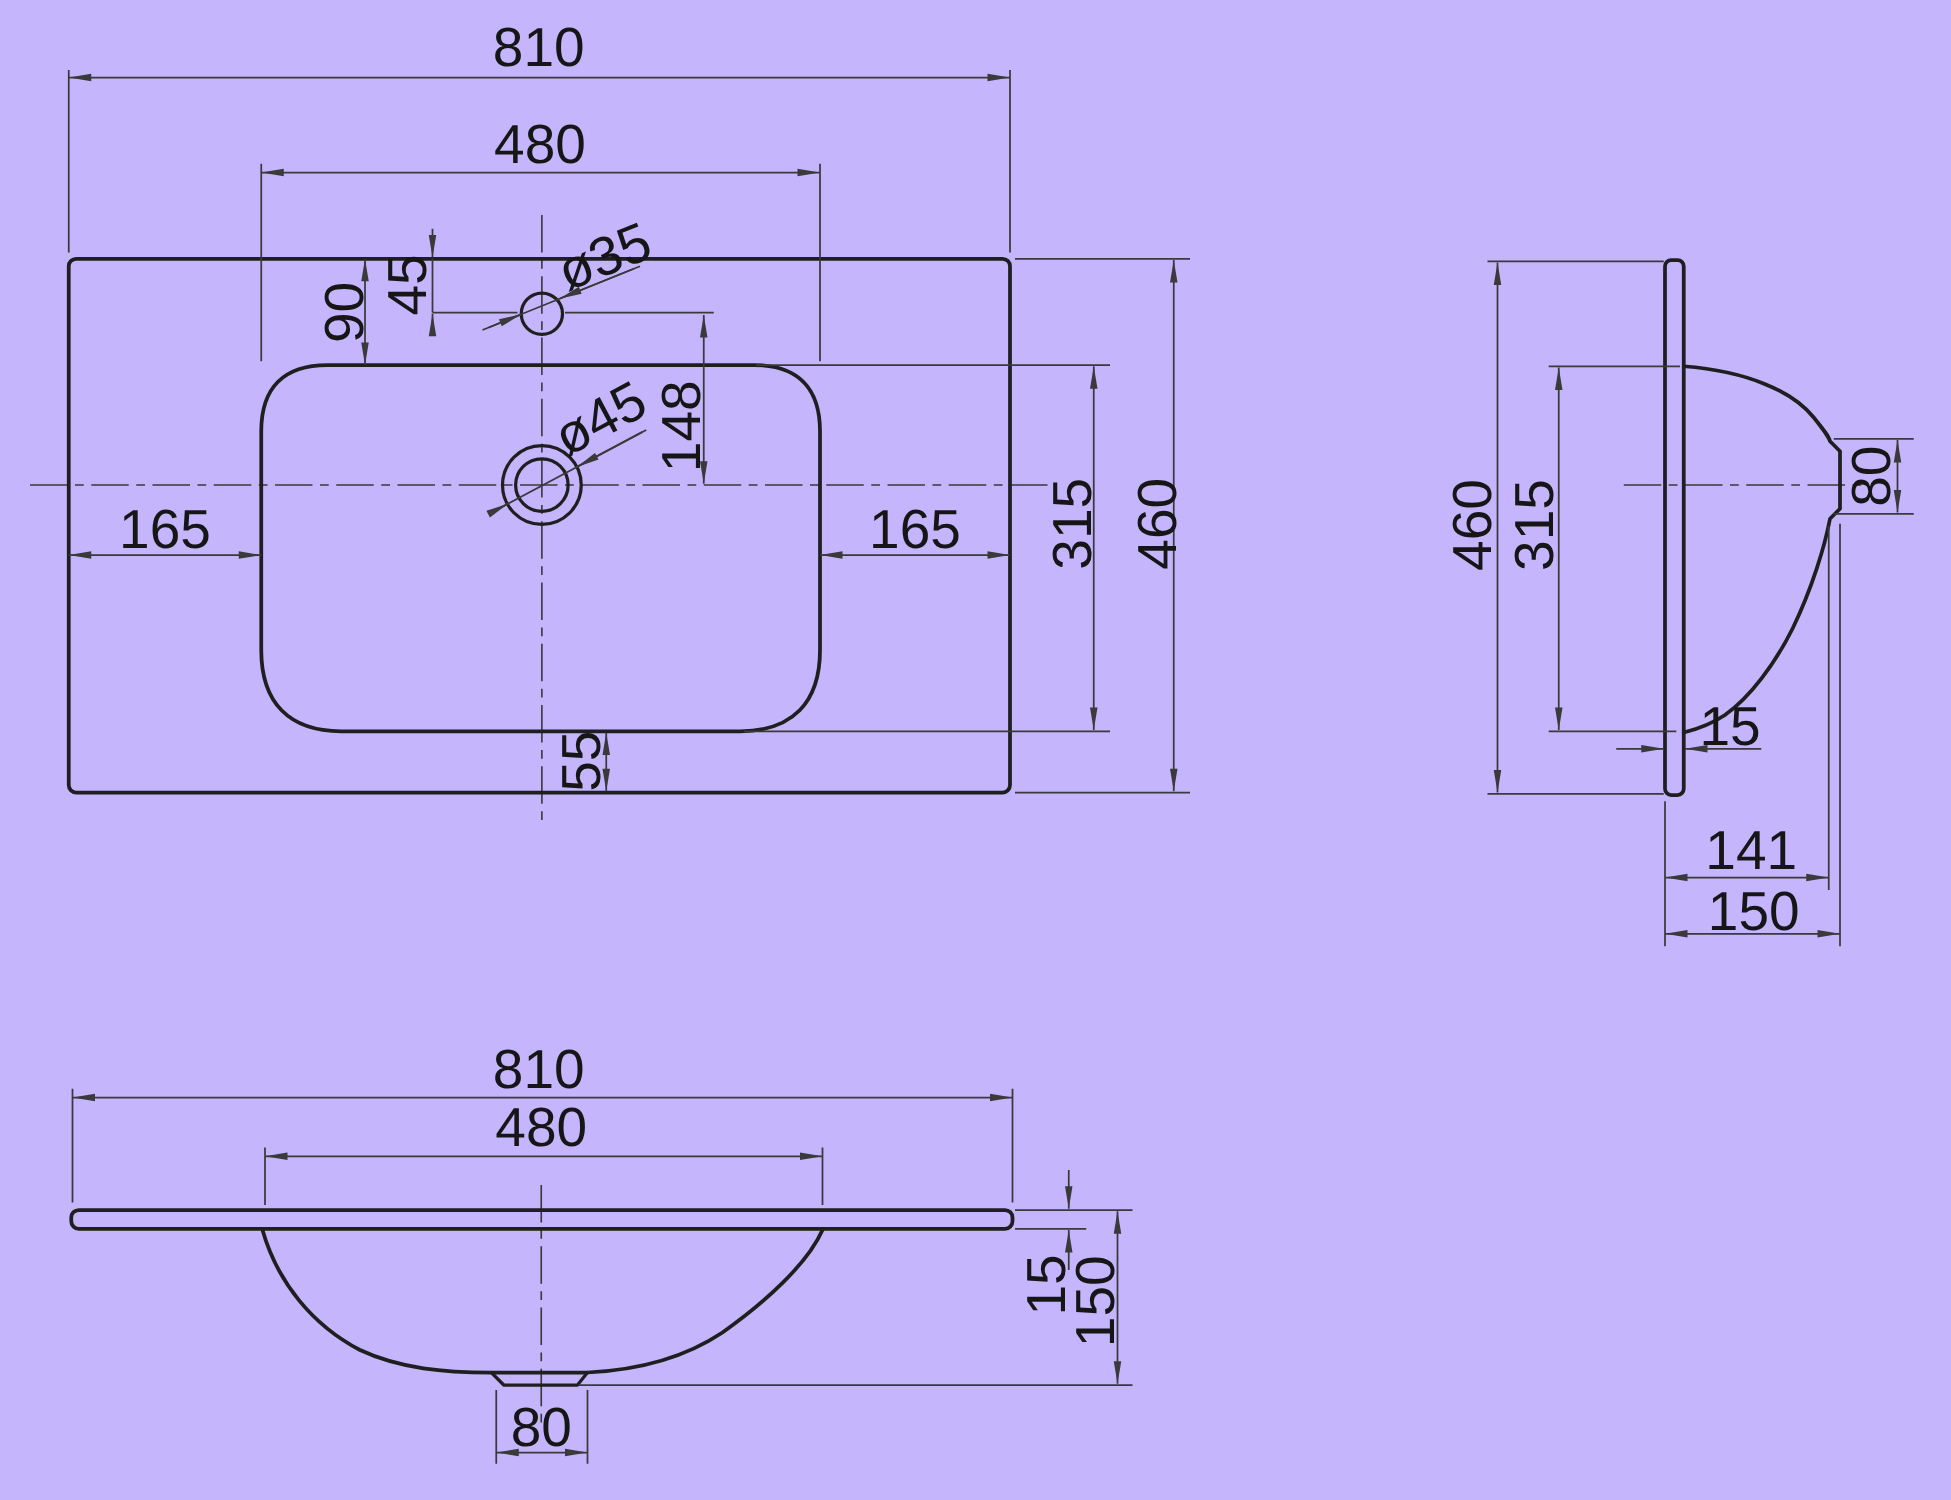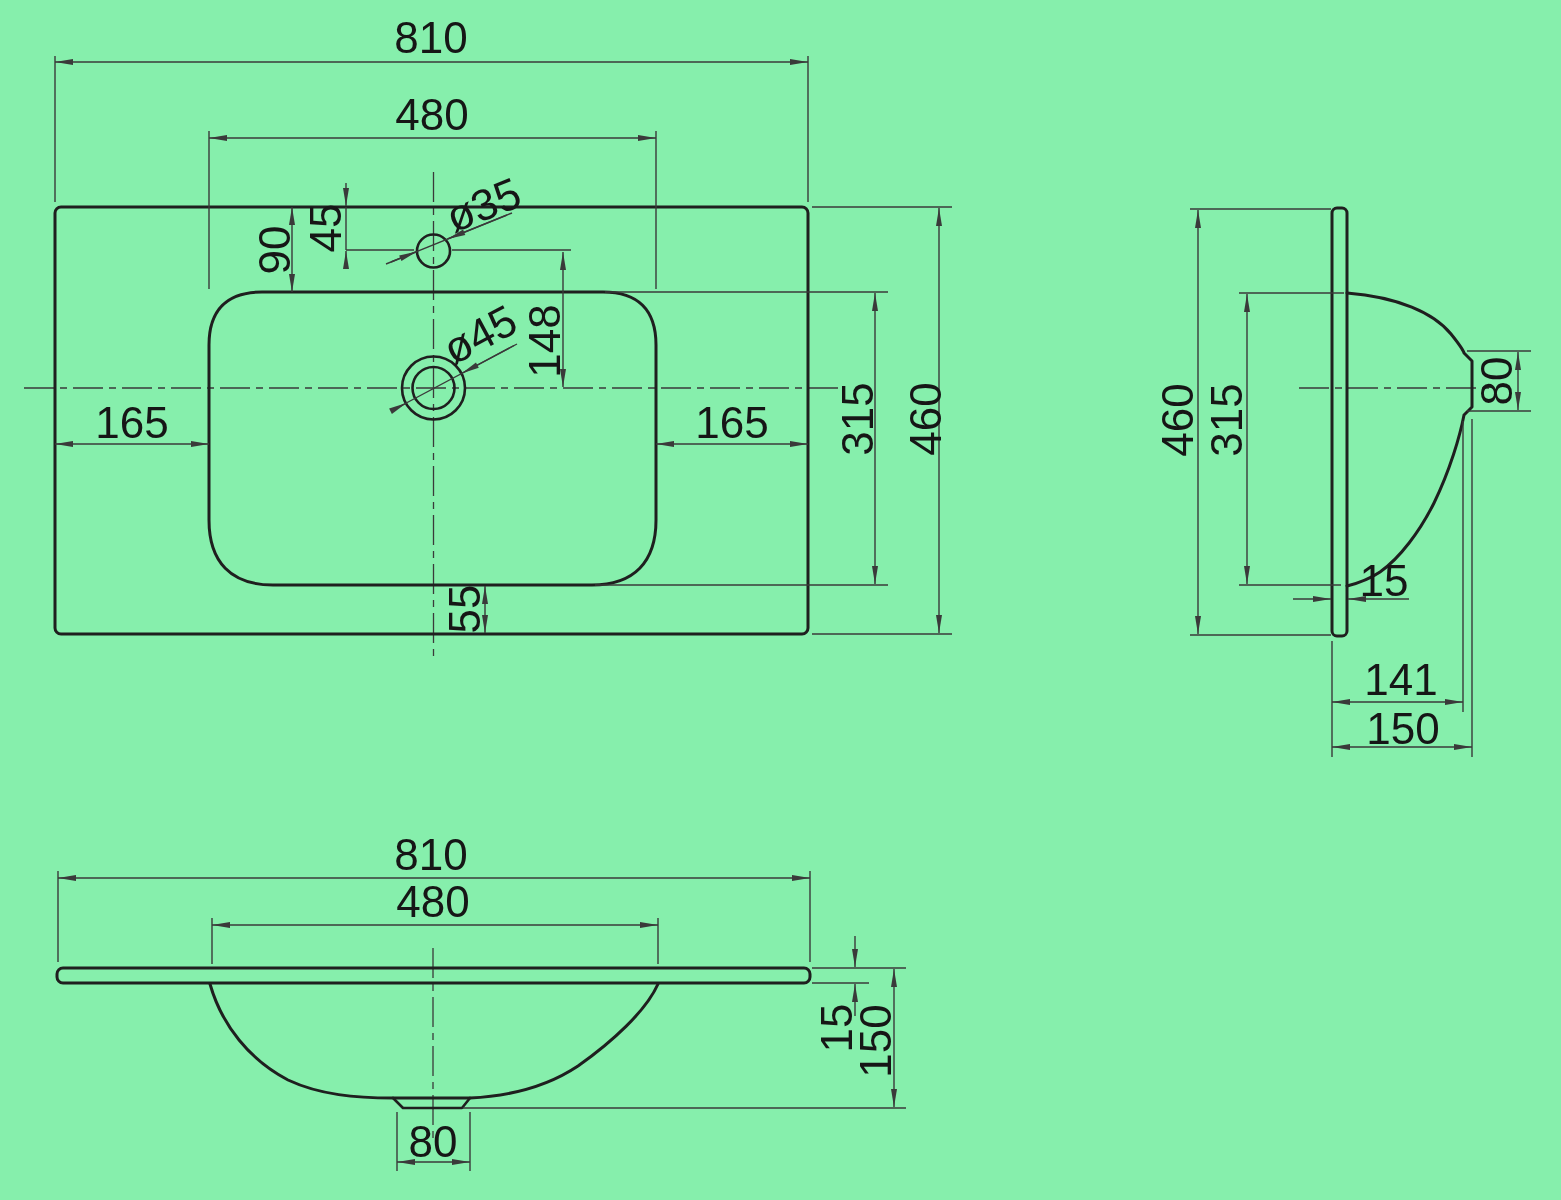--- a/index.html
+++ b/index.html
@@ -1,16 +1,16 @@
 <!DOCTYPE html>
 <html><head>
 <meta charset="utf-8">
 <style>
   html,body{margin:0;padding:0;background:#ffffff;}
-  .stage{position:relative;width:1561px;height:1200px;background:#86efac;overflow:hidden;}
+  .stage{position:relative;width:1561px;height:1200px;background:#c4b5fd;overflow:hidden;}
   svg{display:block;}
   .obj{stroke:#1f1f1f;stroke-width:3;fill:none;stroke-linecap:round;stroke-linejoin:round;}
   .obj2{stroke:#1f1f1f;stroke-width:2.6;fill:none;stroke-linecap:round;stroke-linejoin:round;}
   .dim{stroke:#3a3a3a;stroke-width:1.4;fill:none;}
   .cl{stroke:#3a3a3a;stroke-width:1.3;fill:none;stroke-dasharray:30 6 7 6;}
   text{font-family:"Liberation Sans","DejaVu Sans",sans-serif;font-size:44px;fill:#161616;}
   .mid{text-anchor:middle;}
 </style>
 </head>
 <body>

